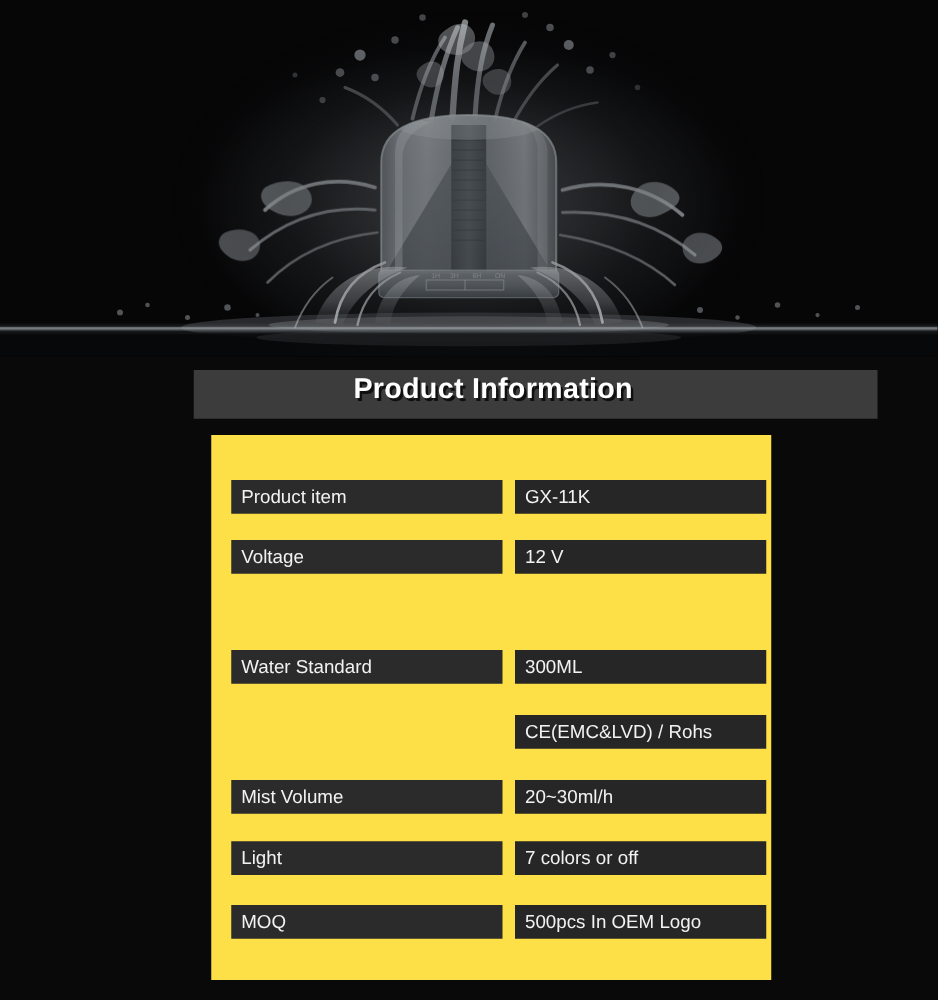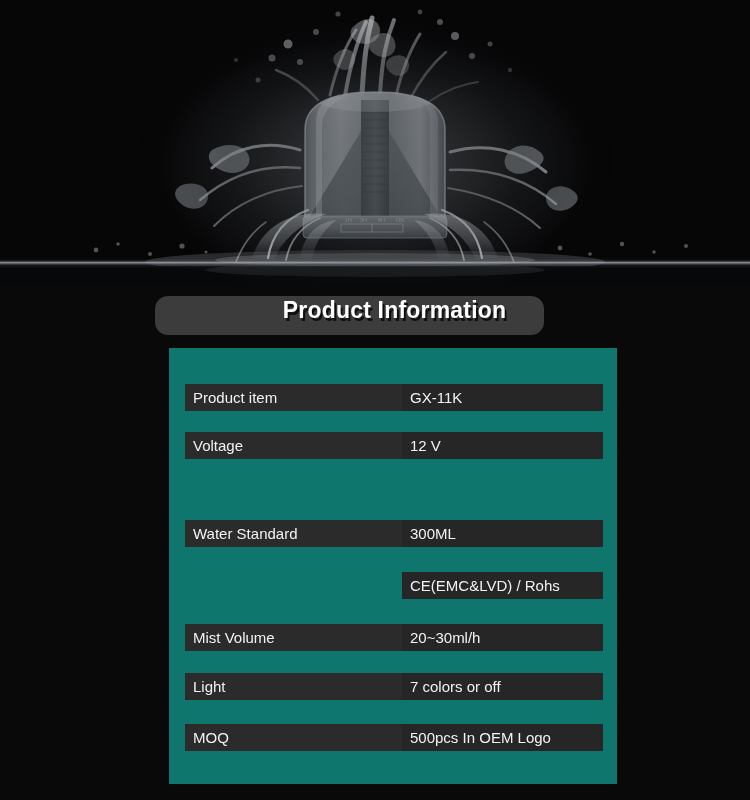--- a/index.html
+++ b/index.html
@@ -59,25 +59,24 @@
     width: 750px;
     height: 10px;
     background: linear-gradient(to bottom, rgba(120,128,134,0) 0%, rgba(130,138,145,0.25) 50%, rgba(60,64,68,0) 100%);
   }
 
   
   .title-bar {
     position: absolute;
     left: 155px;
     top: 296px;
-    width: 389px;
+    width: 547px;
     height: 39px;
     background: #3c3c3c;
     overflow: hidden;
-    border-radius: 13px;
   }
   .title-text {
     position: absolute;
     left: 0;
     top: 1px;
     width: 479px;
     text-align: center;
     font-size: 23px;
     font-weight: bold;
     color: #ffffff;
@@ -86,21 +85,21 @@
     white-space: nowrap;
   }
 
   
   .spec-card {
     position: absolute;
     left: 169px;
     top: 348px;
     width: 448px;
     height: 436px;
-    background: #0f766e;
+    background: #fde047;
   }
 
   .spec-row {
     position: absolute;
     left: 0;
     width: 448px;
     height: 27px;
   }
   .cell {
     position: absolute;
@@ -115,21 +114,21 @@
     left: 16px;
     width: 217px;
     background: #2b2b2b;
     padding-left: 8px;
     box-sizing: border-box;
   }
   .cell-label.indent {
     padding-left: 12px;
   }
   .cell-value {
-    left: 233px;
+    left: 243px;
     width: 201px;
     background: #262626;
     padding-left: 8px;
     box-sizing: border-box;
   }
 </style>
 </head>
 <body>
 
 <div class="page">

